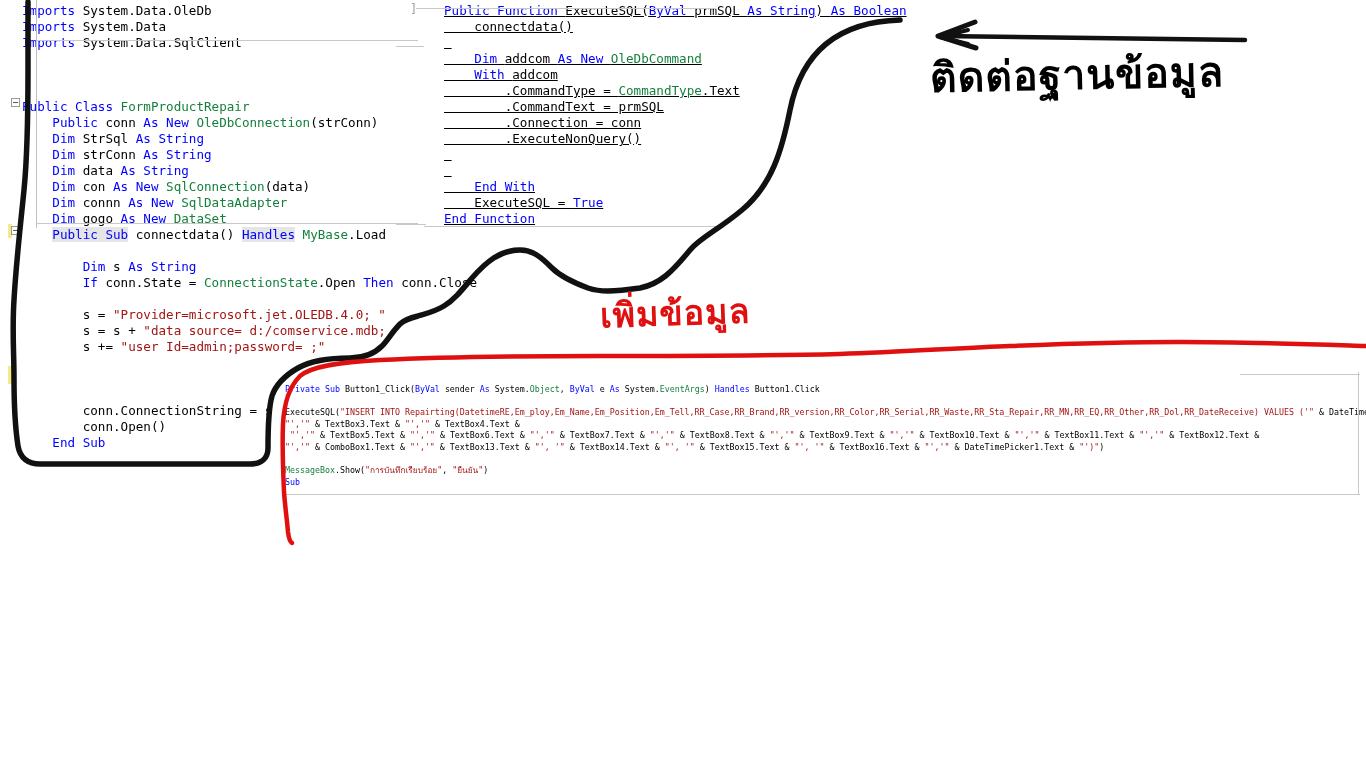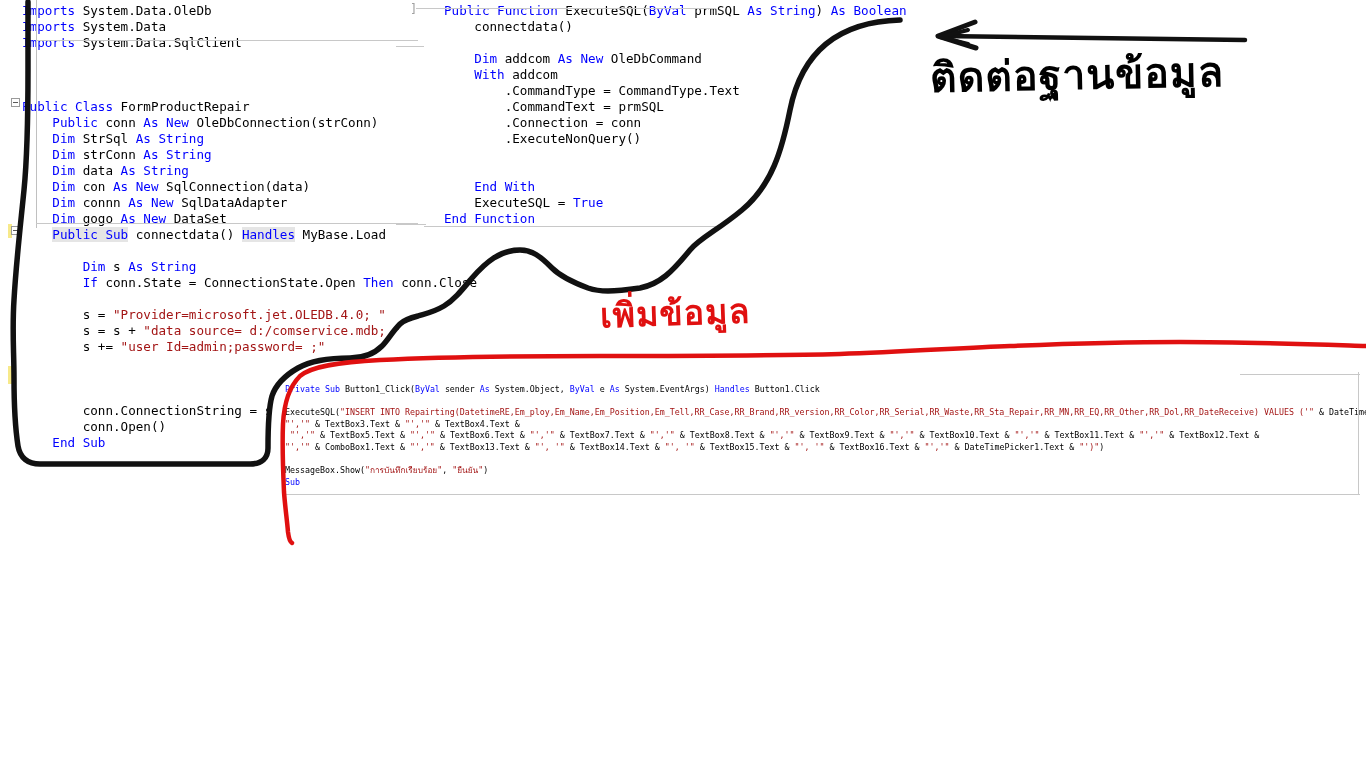--- a/index.html
+++ b/index.html
@@ -14,27 +14,27 @@
 
   
   .pane{position:absolute;background:#ffffff;white-space:pre;}
   .code{font-family:"DejaVu Sans Mono","Liberation Mono",monospace;color:#000;}
 
   
   #pane-topleft{left:0;top:0;width:418px;height:240px;}
   #pane-topleft .code{font-size:12.6px;line-height:16px;}
   
   #pane-topright{left:420px;top:0;width:480px;height:230px;}
-  #pane-topright .code{font-size:12.6px;line-height:16px;}
+  #pane-topright .code{font-size:12.6px;line-height:16px;text-decoration:underline;}
   
   #pane-bottom{left:280px;top:382px;width:1079px;height:113px;}
   #pane-bottom .code{font-size:8.3px;line-height:11.6px;}
 
   .kw{color:#0000ff;}
-  .ty{color:#000000;}
+  .ty{color:#15803d;}
   .pl{color:#000000;}
   .str{color:#a31515;}
   .sel{background:#e5e5e5;}
 
   
   .hline{position:absolute;background:#c8c8c8;height:1px;}
   .vline{position:absolute;background:#c8c8c8;width:1px;}
 
   
   .changebar{position:absolute;width:4px;background:#f7e98a;}

